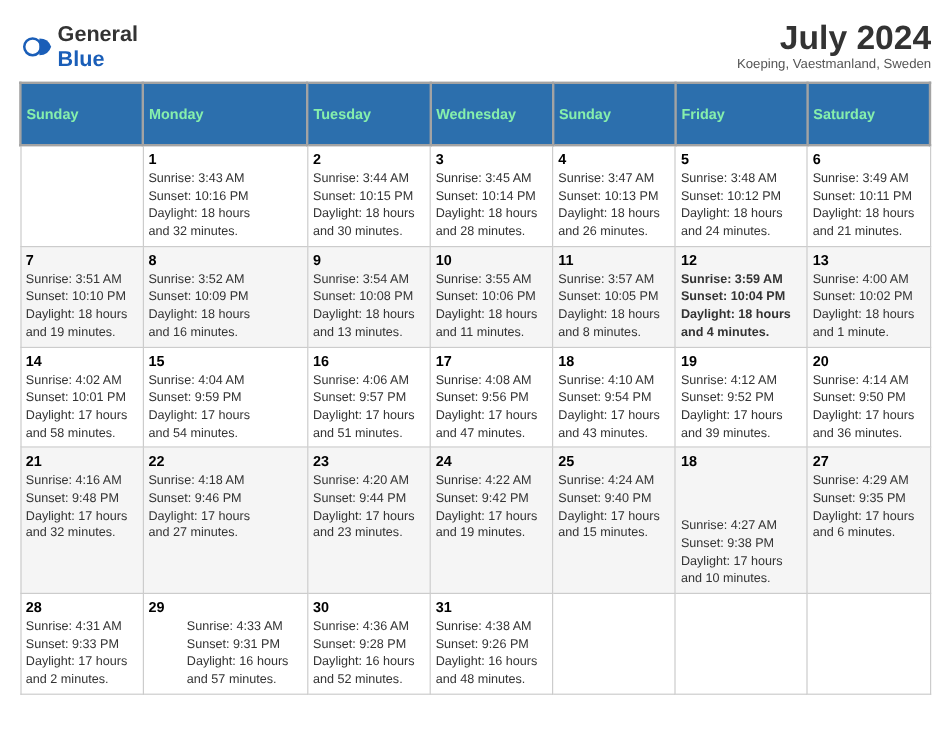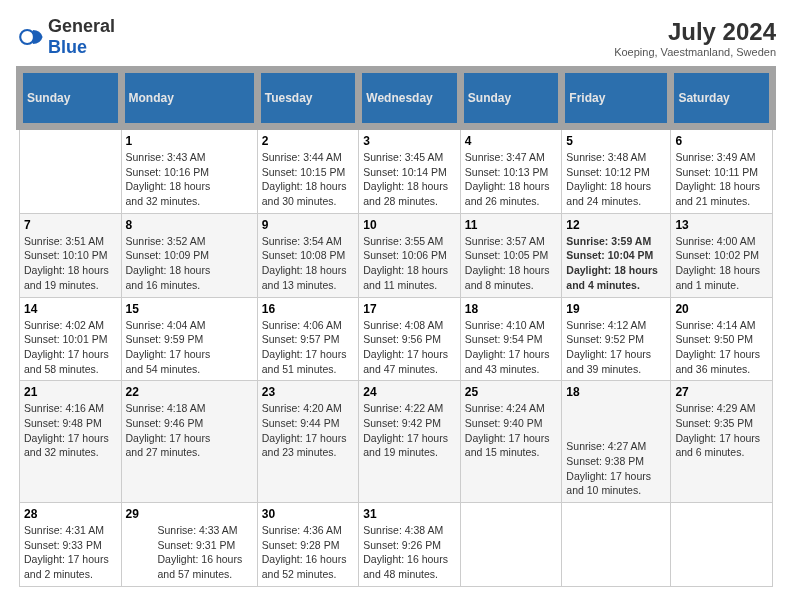--- a/index.html
+++ b/index.html
@@ -32,40 +32,40 @@
       color: #1a5eb8;
     }
     .logo-icon {
       width: 28px;
       height: 28px;
     }
     .title-area {
       text-align: right;
     }
     .main-title {
-      font-size: 24px;
+      font-size: 28px;
       font-weight: bold;
       color: #333;
     }
     .subtitle {
       font-size: 11px;
       color: #555;
     }
     table {
       width: 100%;
       border-collapse: collapse;
       font-size: 11px;
     }
     thead th {
       background-color: #2c6fad;
-      color: #e5e5e5;
+      color: #86efac;
       padding: 18px 4px;
       text-align: left;
       font-size: 12px;
-      border: 7px solid #a3a3a3;
+      border: 2px solid #a3a3a3;
     }
     tbody td {
       border: 1px solid #ccc;
       padding: 4px 4px;
       vertical-align: top;
       background: #fff;
     }
     tbody tr:nth-child(even) td {
       background: #f5f5f5;
     }

